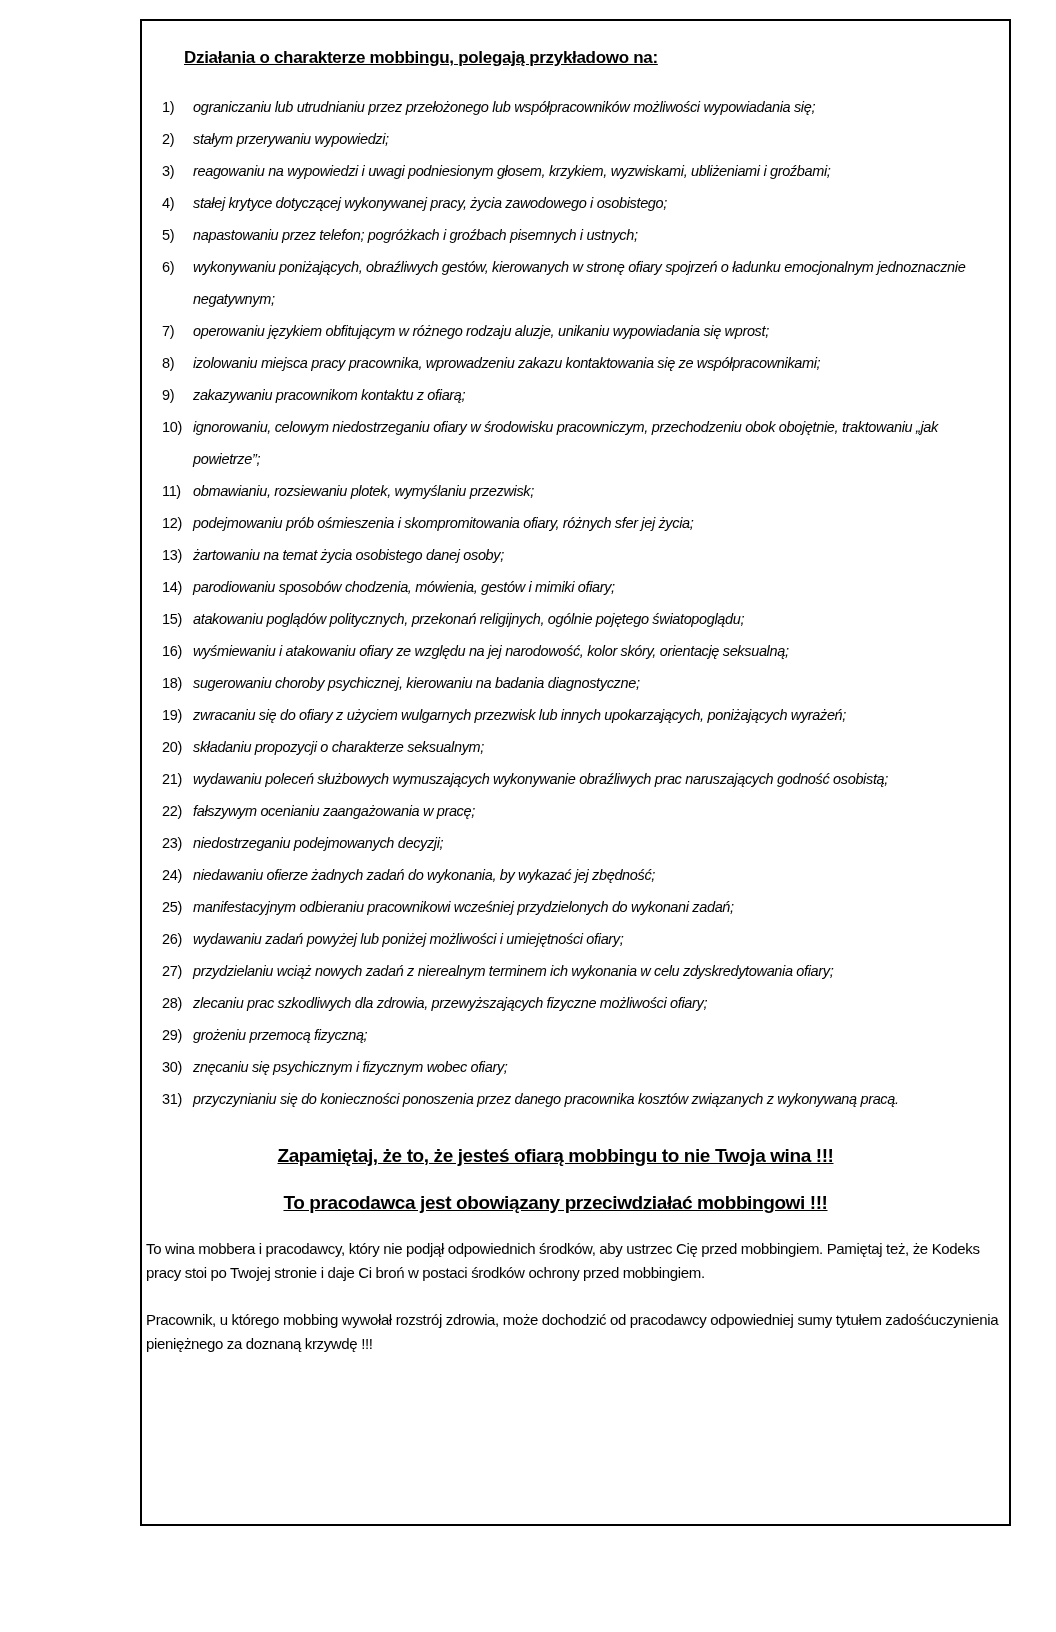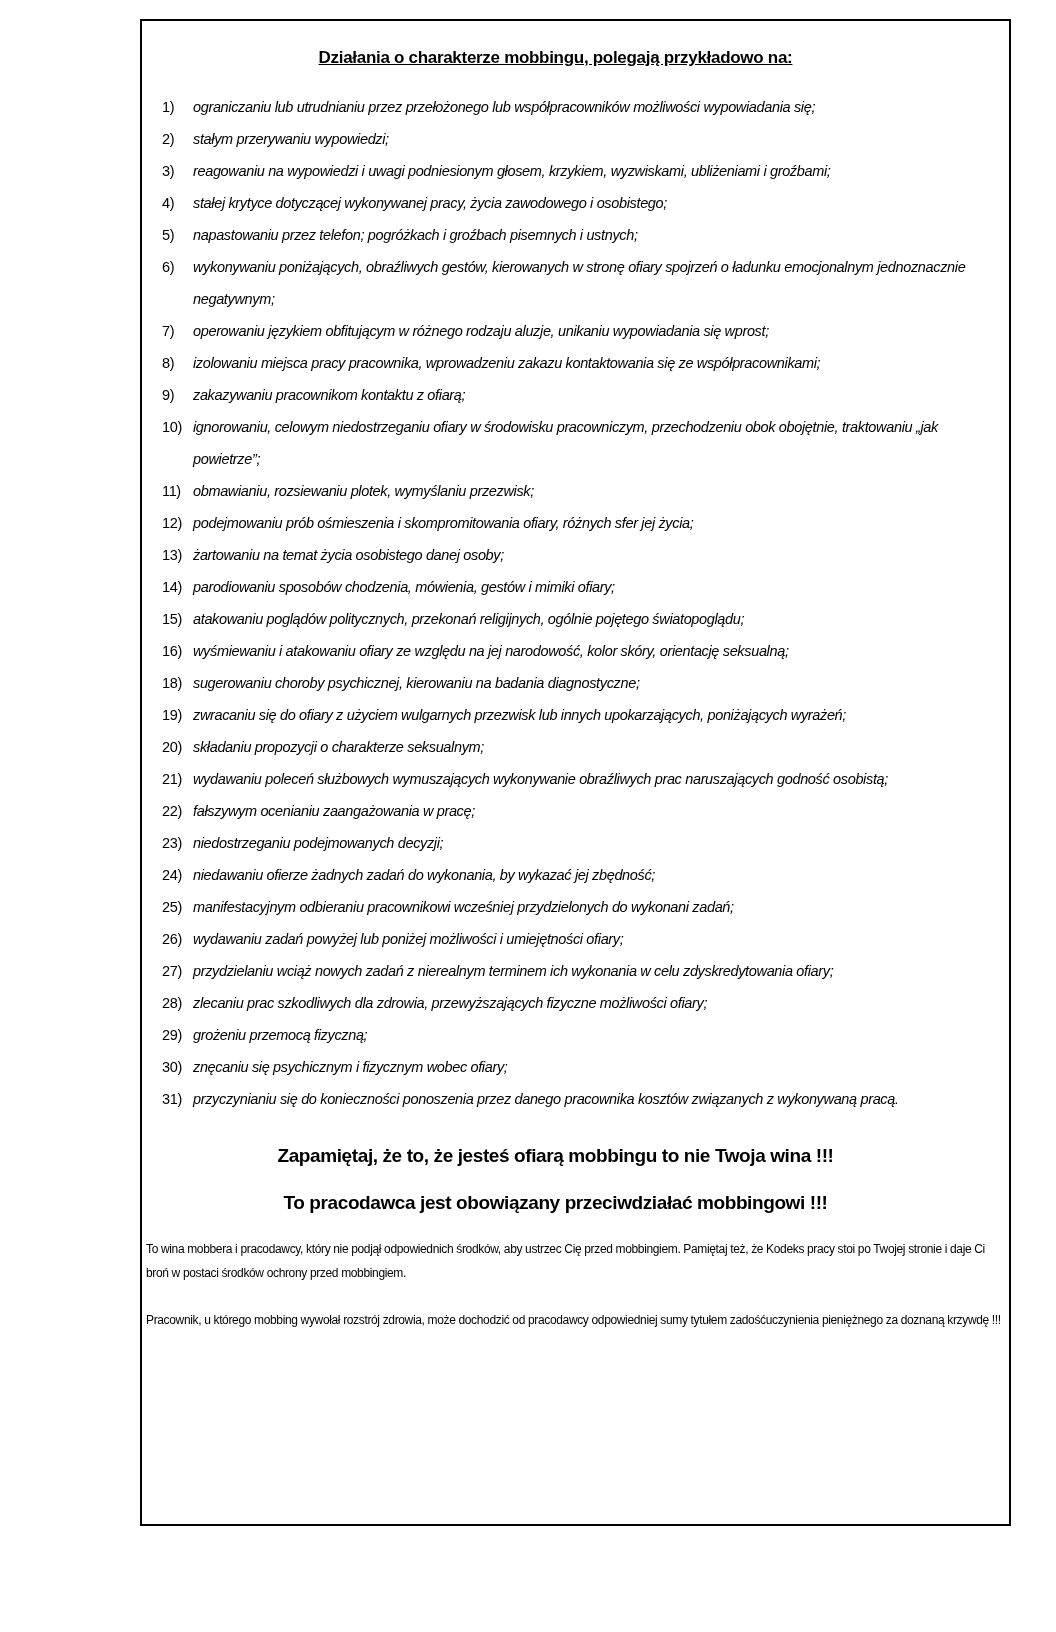--- a/index.html
+++ b/index.html
@@ -20,25 +20,25 @@
     left: 140px;
     top: 19px;
     width: 871px;
     height: 1507px;
     border: 2px solid #000000;
     box-sizing: border-box;
     overflow: hidden;
   }
   .doc-title {
     margin: 27px 40px 0 0;
-    text-align: center;
     font-size: 17px;
     font-weight: bold;
     letter-spacing: -0.3px;
     text-decoration: underline;
+    padding-left: 42px;
   }
   .mobbing-list {
     list-style: none;
     margin: 23px 0 0 0;
     padding: 0 8px 0 20px;
   }
   .mobbing-list li {
     display: flex;
     font-size: 14.5px;
     line-height: 32px;
@@ -49,28 +49,29 @@
   }
   .mobbing-list .txt {
     flex: 1;
     font-style: italic;
   }
   .emphasis {
     text-align: center;
     font-weight: bold;
     font-size: 19px;
     letter-spacing: -0.4px;
+    text-decoration: underline;
     margin: 30px 40px 0 0;
   }
   .emphasis + .emphasis {
     margin-top: 25px;
   }
   .closing-para {
     margin: 23px 4px 0 4px;
-    font-size: 12px;
+    font-size: 15px;
     line-height: 24px;
     letter-spacing: -0.35px;
   }
 </style>
 </head>
 <body>
 
 <div class="doc-frame">
 
   <h1 class="doc-title">Działania o charakterze mobbingu, polegają przykładowo na:</h1>

